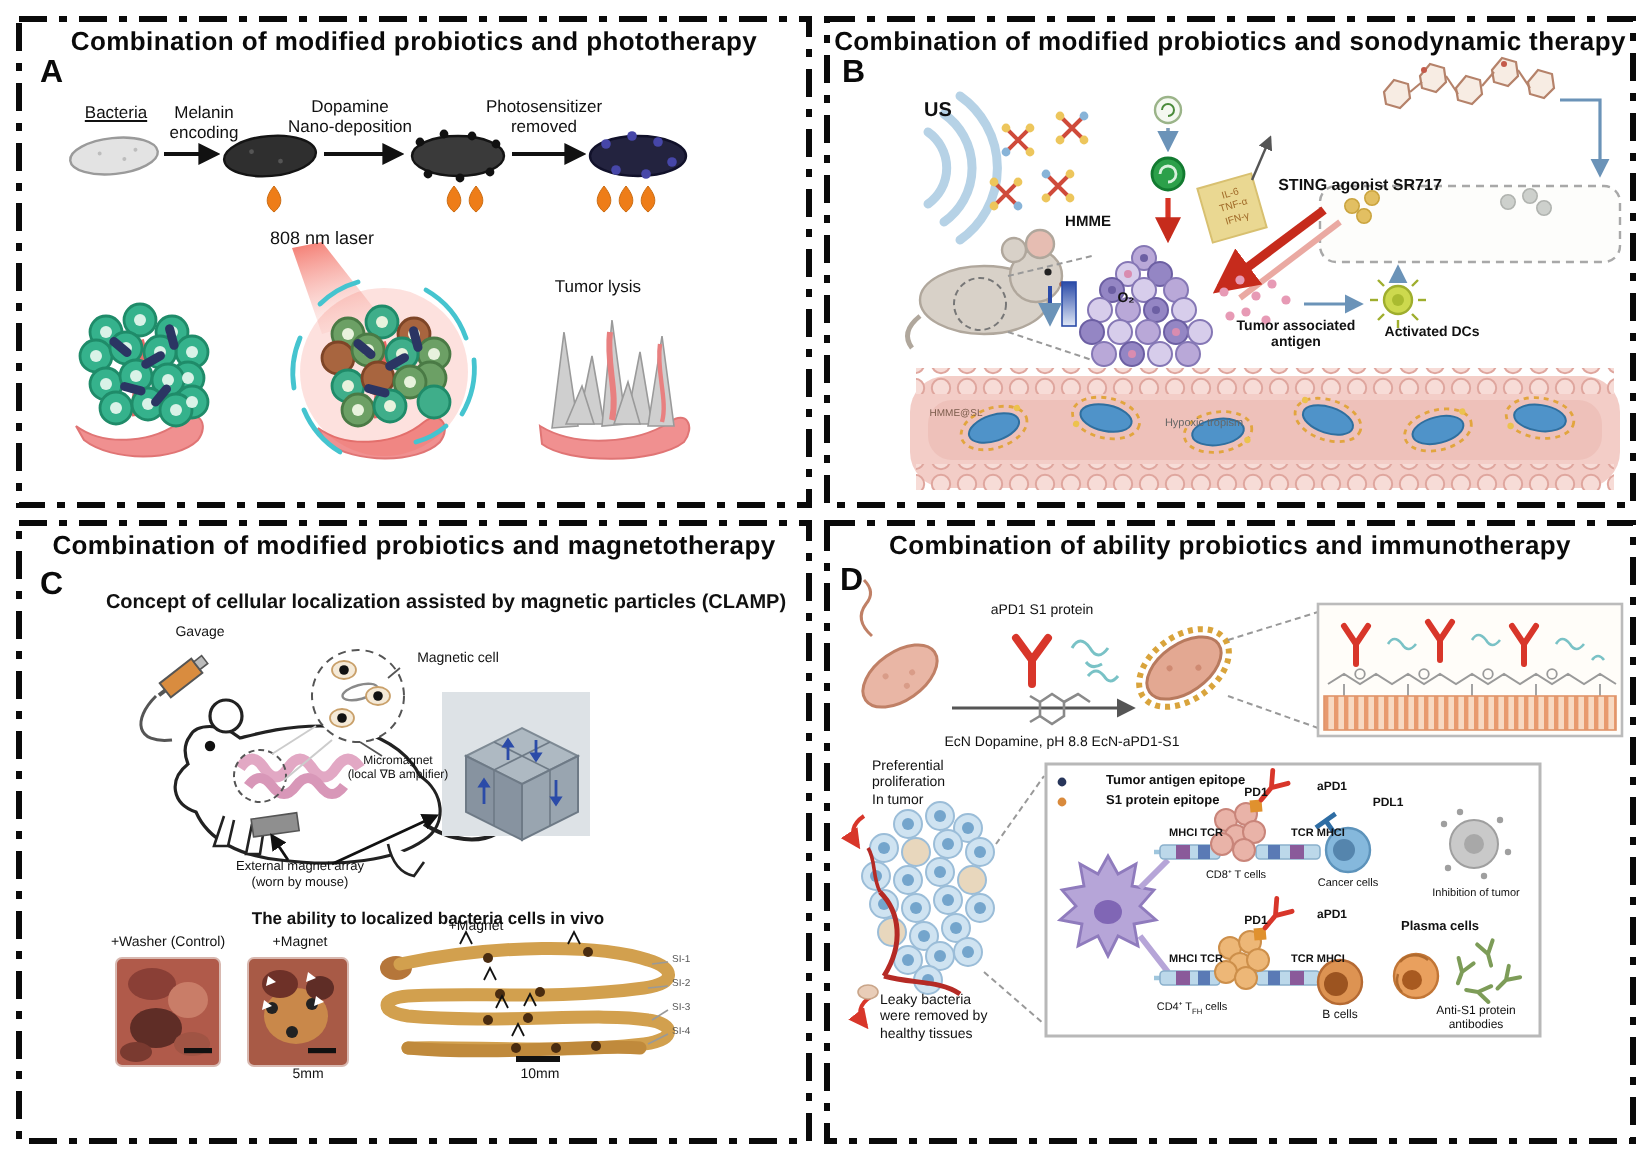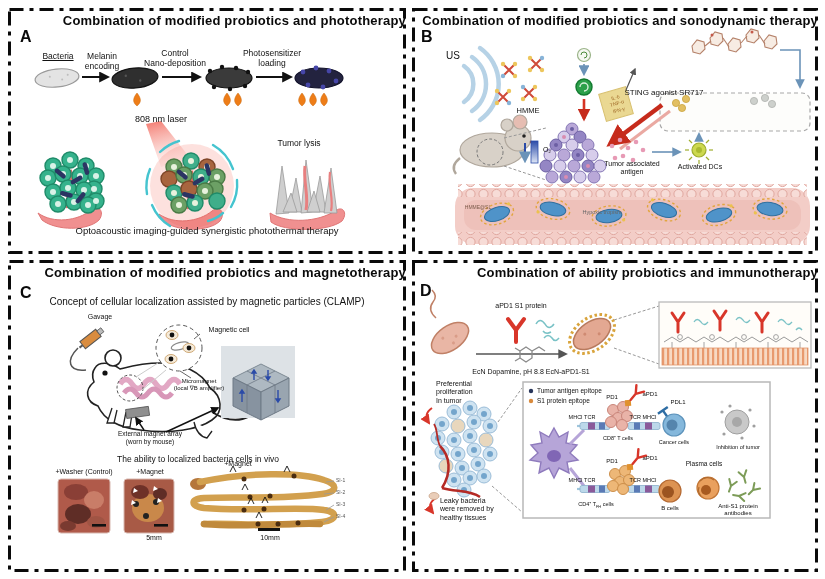--- a/index.html
+++ b/index.html
@@ -3,23 +3,23 @@
 <meta charset="utf-8">
 <style>
   html,body{margin:0;padding:0;background:#fff;}
   .fig{position:relative;width:825px;height:579px;background:#fff;overflow:hidden;
        font-family:"Liberation Sans",sans-serif;}
   .panel{position:absolute;}
   .bsvg{position:absolute;inset:0;width:100%;height:100%;}
   .art{position:absolute;inset:0;width:100%;height:100%;}
   .t{position:absolute;color:#111;line-height:1.18;white-space:pre-line;text-align:center;
      font-family:"Liberation Sans",sans-serif;}
-  .b{font-weight:400;}
+  .b{font-weight:700;margin-left:16px;}
   .left{text-align:left;}
-  .ptitle{position:absolute;left:0;top:5px;width:100%;text-align:right;font-weight:700;
+  .ptitle{position:absolute;left:0;top:5px;width:100%;text-align:center;font-weight:700;
           font-size:13px;color:#0a0a0a;letter-spacing:.2px;}
   .plab{position:absolute;font-weight:700;font-size:16px;color:#0a0a0a;}
   sub{font-size:70%;}
 </style>
 </head>
 <body>
 
 <div class="fig">
 
   <section class="panel" style="left:8px;top:8px;width:398px;height:246px;">
@@ -191,27 +191,26 @@
           <path d="M299,204 L306,183 L312,204 Z"></path>
         </g>
         <path d="M297,158 C295,174 301,188 298,202" stroke="#e88080" stroke-width="3" fill="none"></path>
         <path d="M322,164 C320,178 326,192 323,203" stroke="#e88080" stroke-width="2.2" fill="none"></path>
       </g>
     </svg>
 
     <div class="t" style="left:22px;top:43px;width:56px;font-size:8.5px;text-decoration:underline;">Bacteria</div>
     <div class="t" style="left:70px;top:43px;width:48px;font-size:8.5px;">Melanin
 encoding</div>
-    <div class="t" style="left:132px;top:40px;width:70px;font-size:8.5px;">Control
+    <div class="t" style="left:132px;top:40px;width:70px;font-size:8.5px;">Dopamine
 Nano-deposition</div>
     <div class="t" style="left:228px;top:40px;width:72px;font-size:8.5px;">Photosensitizer
-loading</div>
+removed</div>
     <div class="t" style="left:118px;top:106px;width:70px;font-size:9px;">808 nm laser</div>
     <div class="t" style="left:255px;top:130px;width:72px;font-size:8.5px;">Tumor lysis</div>
-    <div class="t" style="left:0;top:217px;width:100%;font-size:9.5px;">Optoacoustic imaging-guided synergistic photothermal therapy</div>
   </section>
 
   <section class="panel" style="left:412px;top:8px;width:406px;height:246px;">
     <svg class="bsvg" viewBox="0 0 406 246">
       <rect x="1.5" y="1.5" width="403" height="243" fill="none" stroke="#0a0a0a" stroke-width="3" stroke-dasharray="14 6 4 6"></rect>
     </svg>
     <div class="ptitle">Combination of modified probiotics and sonodynamic therapy</div>
     <div class="plab" style="left:9px;top:20px;">B</div>
 
     <svg class="art" viewBox="0 0 406 246">

